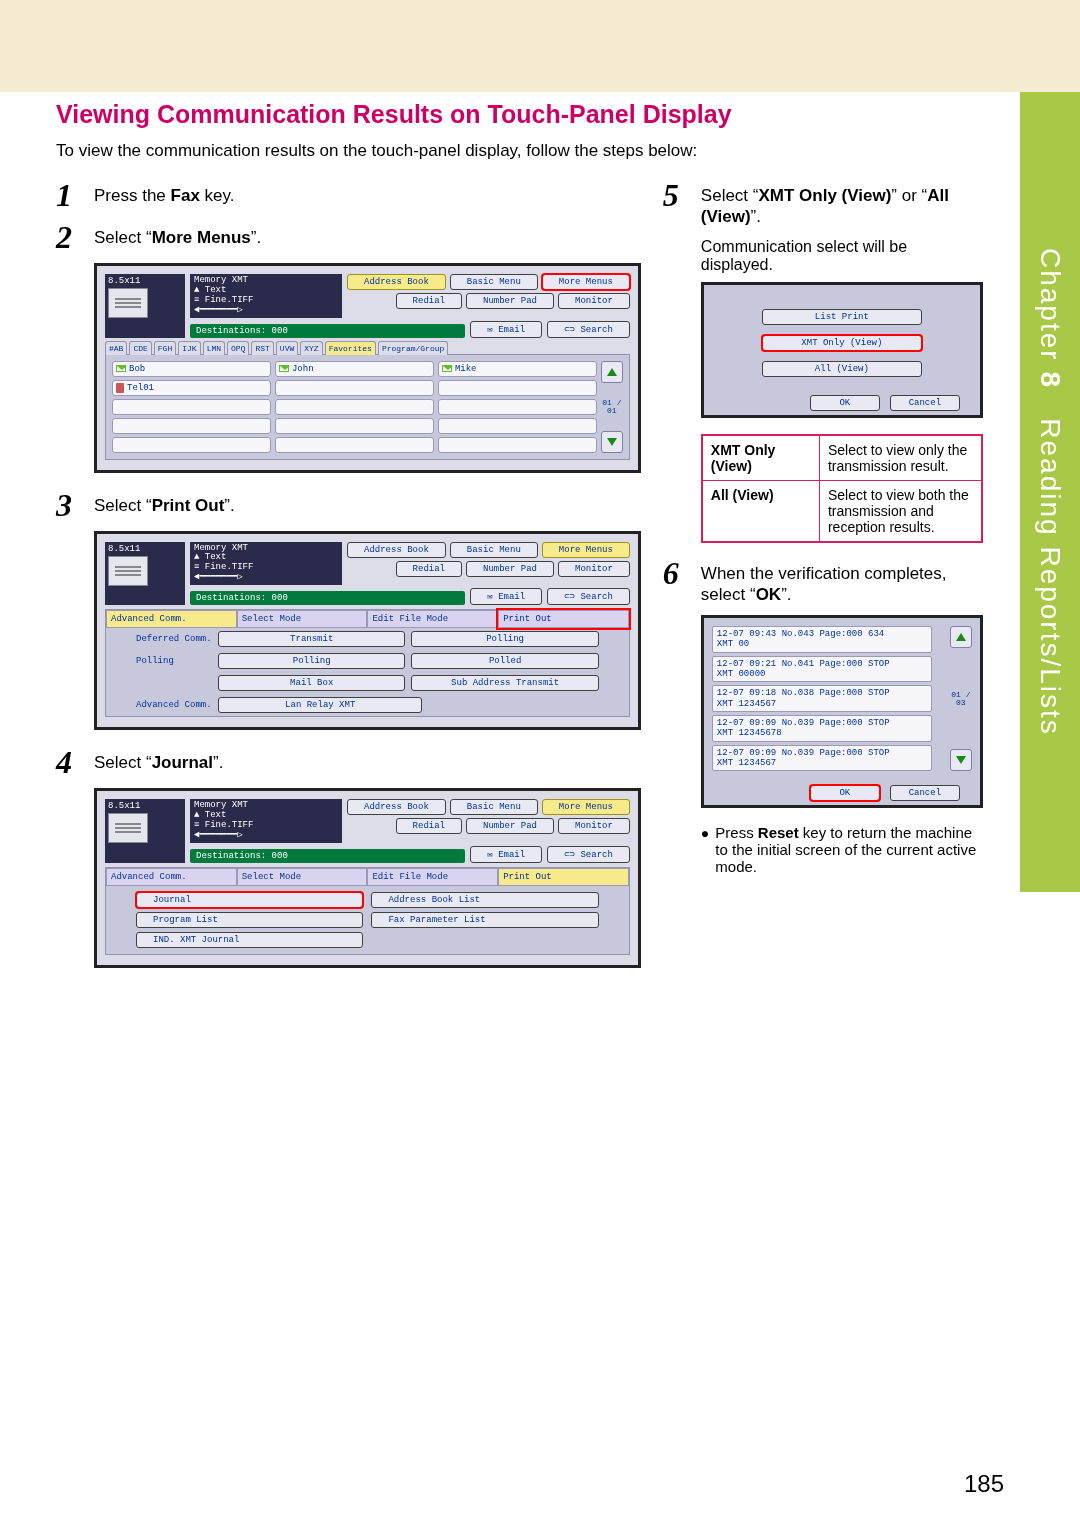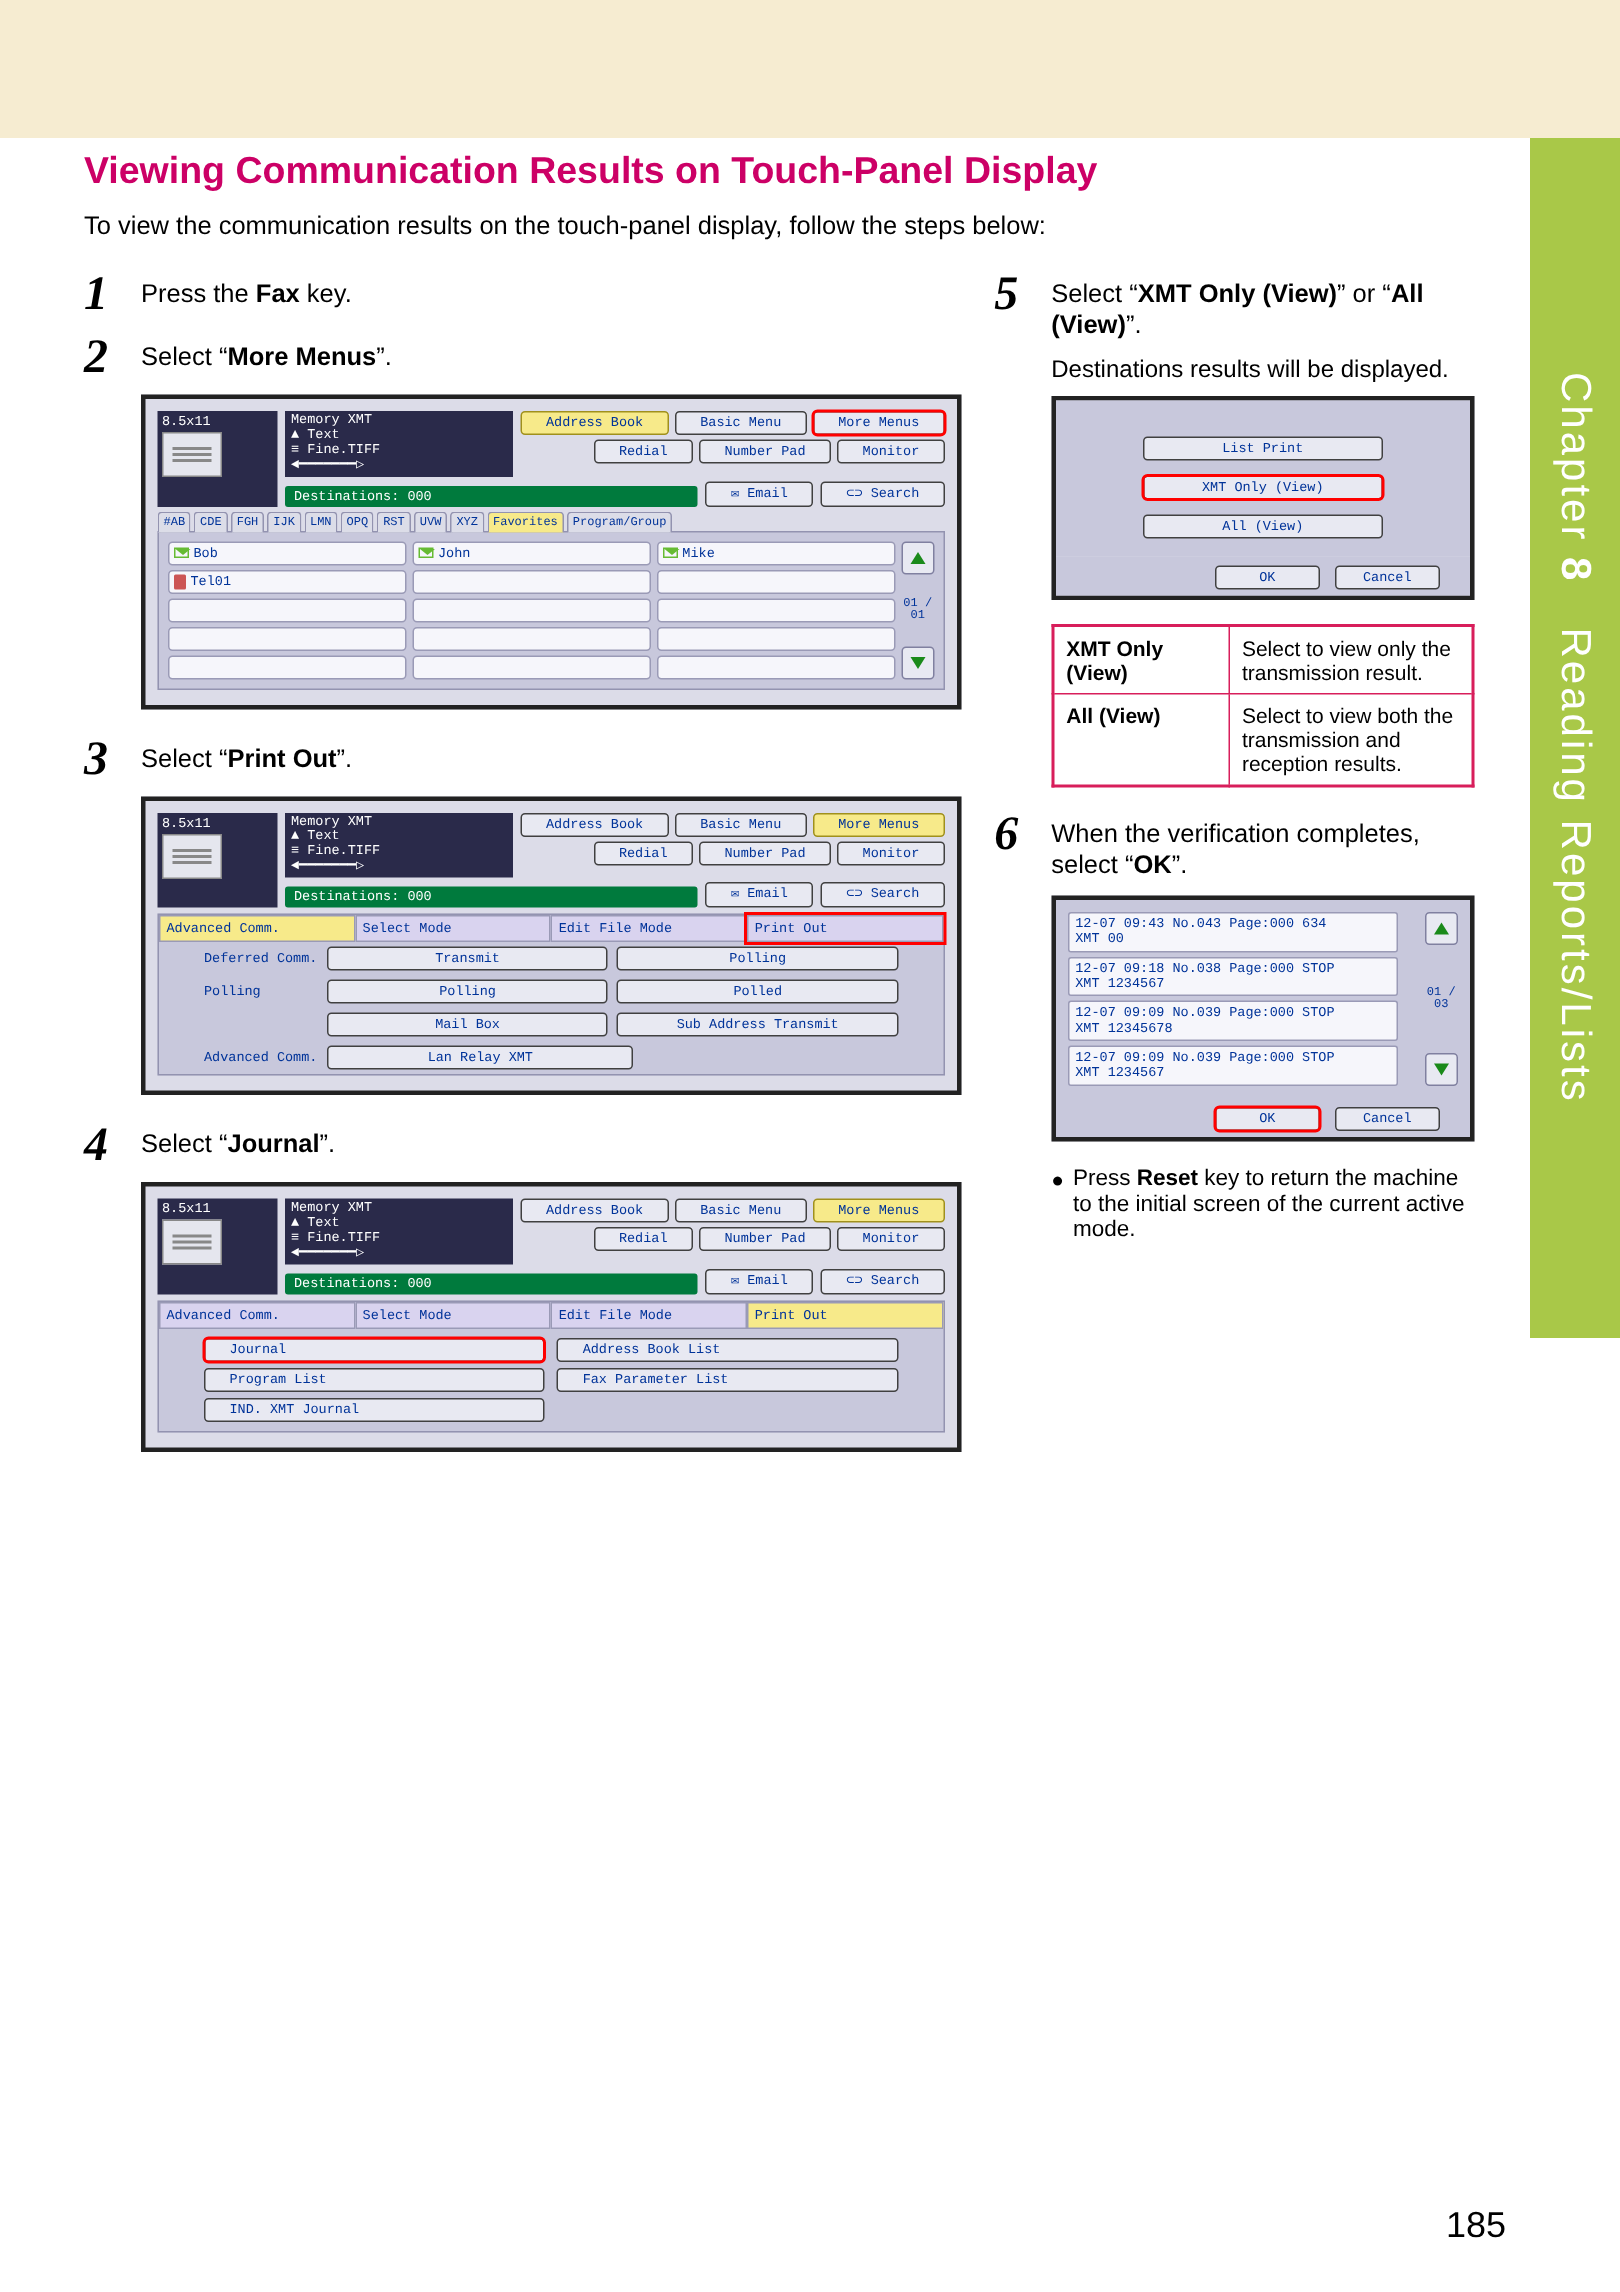--- a/index.html
+++ b/index.html
@@ -487,21 +487,21 @@
     </div>
 
     <div class="col">
 
       <div class="step">
         <div class="stepnum">5</div>
         <div class="steptxt">
           <span>Select “</span><b>XMT Only (View)</b><span>” or “</span><b>All (View)</b><span>”.</span>
         </div>
       </div>
-      <div style="margin-left:38px; margin-bottom:8px; font-size:16px;">Destinations results will be displayed.</div>
+      <div style="margin-left:38px; margin-bottom:8px; font-size:16px;">Communication select will be displayed.</div>
 
       <div class="screenshot" style="padding:0;">
         <div class="center-panel">
           <div class="btn">List Print</div>
           <div class="btn redbox">XMT Only (View)</div>
           <div class="btn">All (View)</div>
         </div>
         <div class="ok-row" style="background:#c8c8dc;">
           <div class="btn" style="width:70px; text-align:center;">OK</div>
           <div class="btn" style="width:70px; text-align:center;">Cancel</div>
@@ -529,20 +529,24 @@
       </div>
 
       <div class="screenshot" style="padding:0;">
         <div class="log-body">
           <div class="log-list">
             <div class="log-row">
               <div>12-07 09:43    No.043    Page:000   634</div>
               <div>XMT                00</div>
             </div>
             <div class="log-row">
+              <div>12-07 09:21    No.041    Page:000   STOP</div>
+              <div>XMT               00000</div>
+            </div>
+            <div class="log-row">
               <div>12-07 09:18    No.038    Page:000   STOP</div>
               <div>XMT              1234567</div>
             </div>
             <div class="log-row">
               <div>12-07 09:09    No.039    Page:000   STOP</div>
               <div>XMT             12345678</div>
             </div>
             <div class="log-row">
               <div>12-07 09:09    No.039    Page:000   STOP</div>
               <div>XMT              1234567</div>

